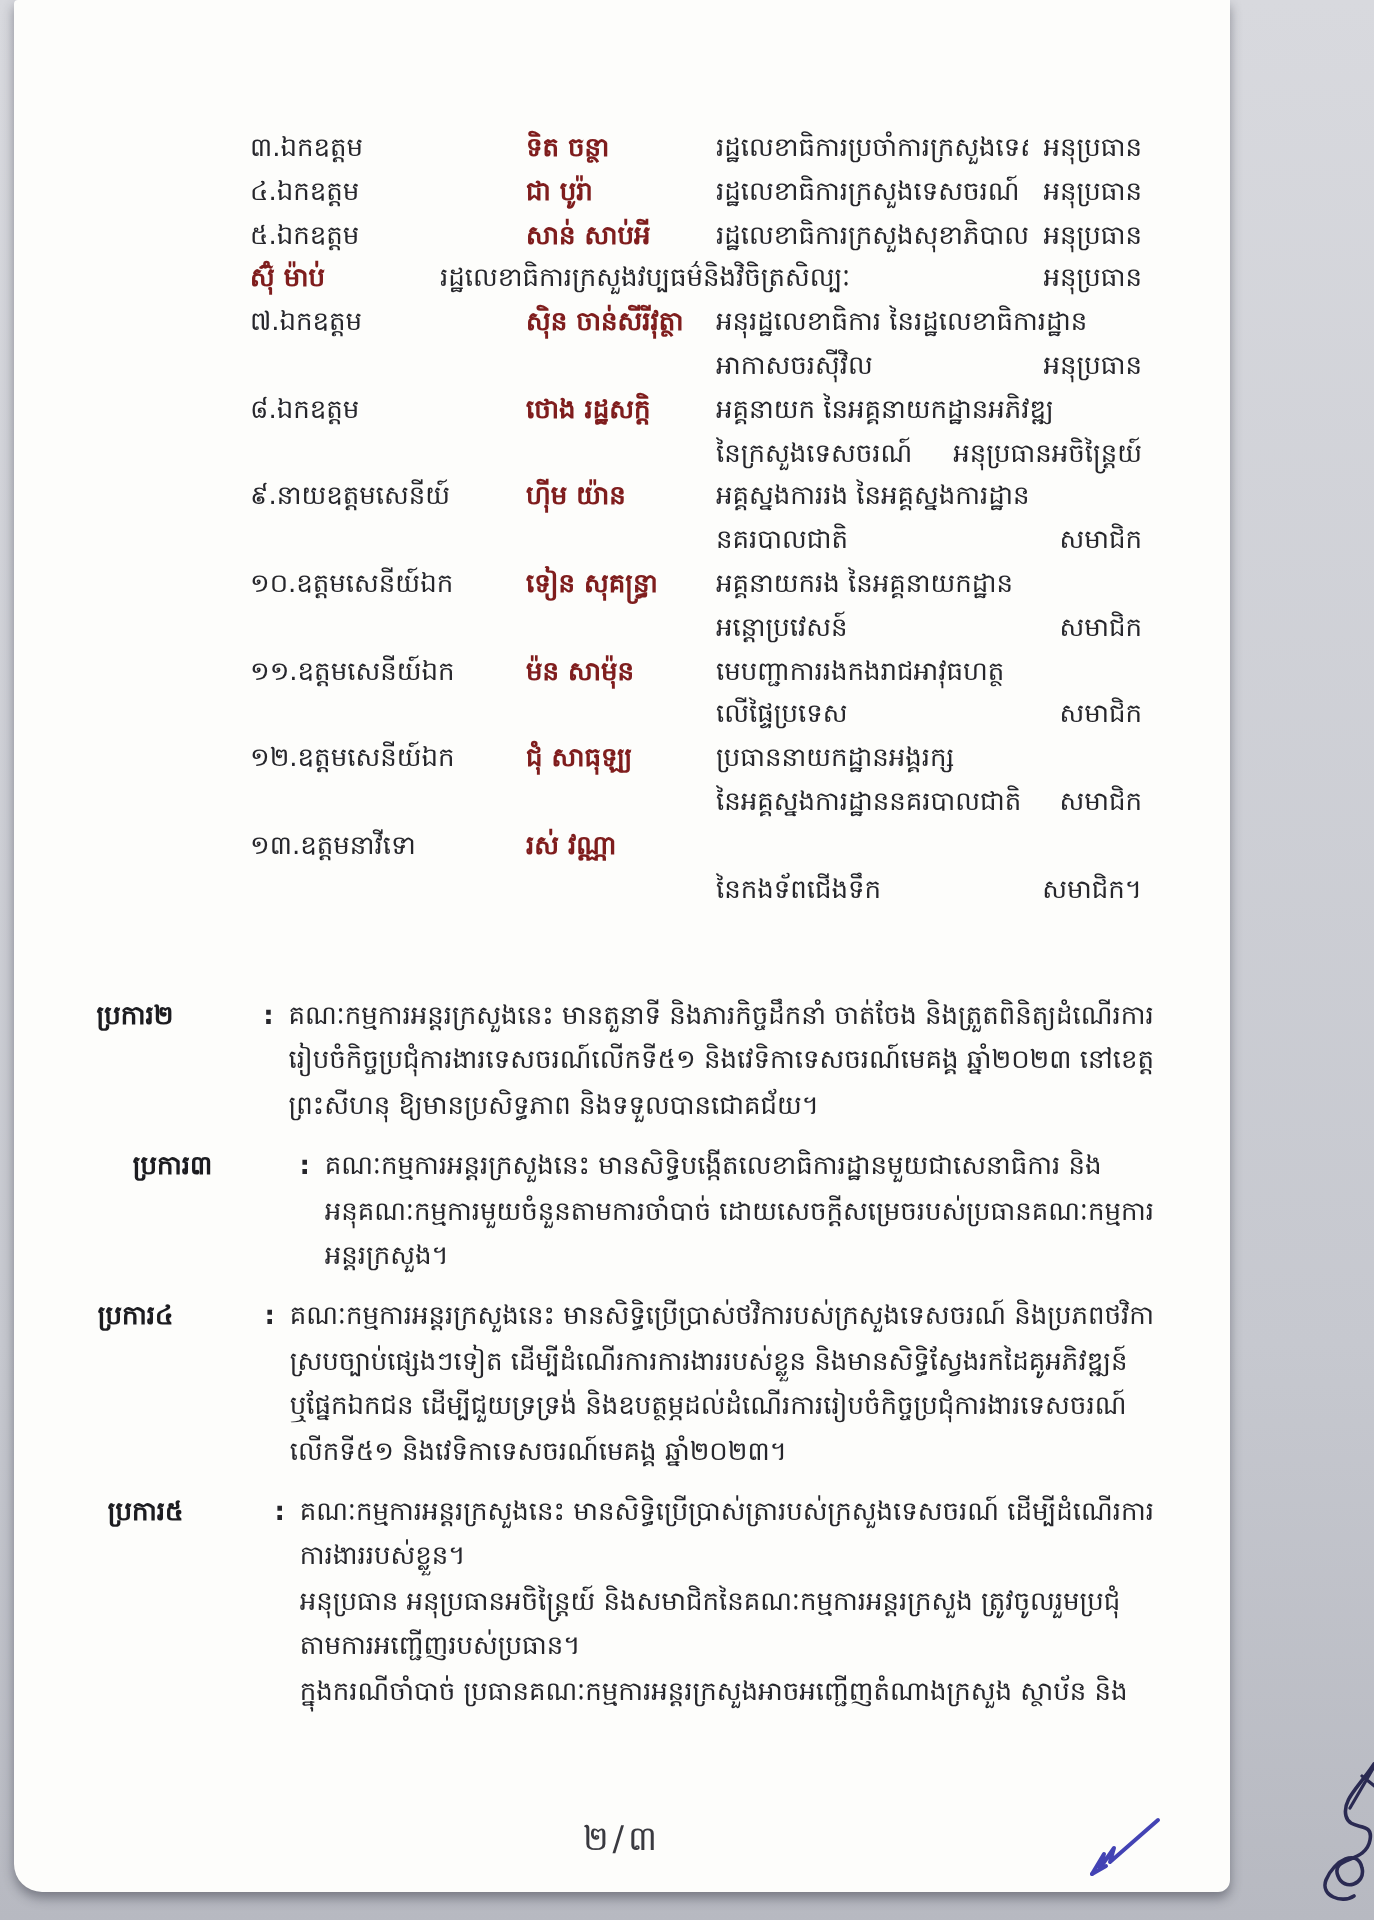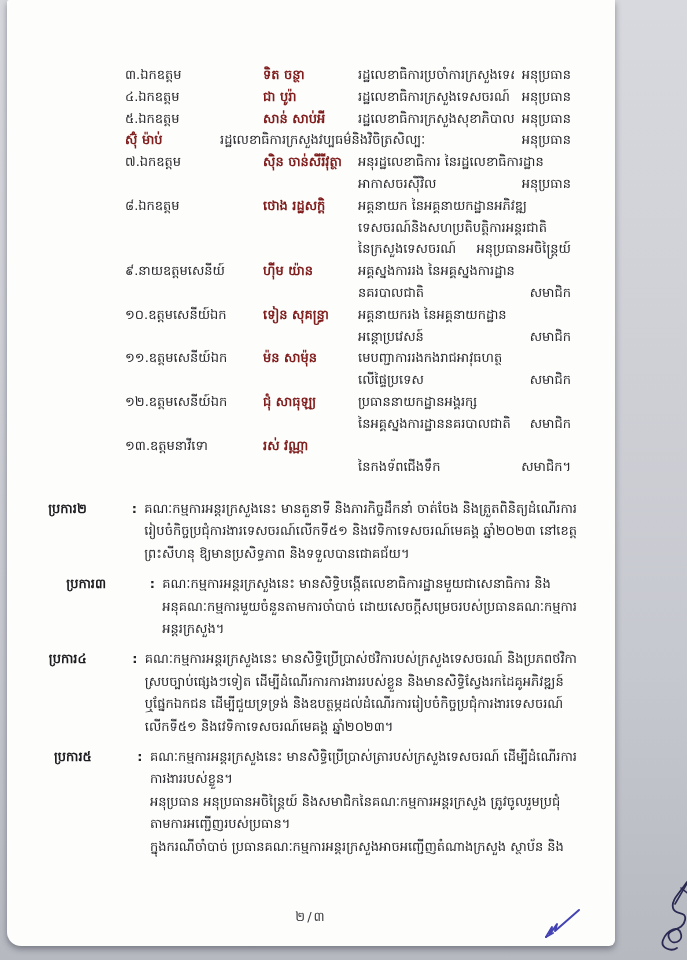--- a/index.html
+++ b/index.html
@@ -39,21 +39,21 @@
     display:flex;flex-direction:column;gap:8px;align-items:flex-end;
   }
   .article{display:flex;padding-left:58px;padding-right:38px;font-size:13px;line-height:22.4px;}
   .a-label{flex:none;width:76px;font-weight:700;color:#1c1c20;}
   .a-colon{flex:none;width:20px;text-align:center;font-weight:700;}
   .a-body{flex:1;}
   .a-line{white-space:nowrap;overflow:hidden;}
   
   .footer{
     position:absolute;left:0;top:908px;width:100%;
-    text-align:center;font-size:13px;color:#3a3a40;letter-spacing:2px;
+    text-align:center;font-size:17px;color:#3a3a40;letter-spacing:2px;
   }
   .check-mark{position:absolute;left:534px;top:905px;width:46px;height:38px;}
   .signature-mark{position:absolute;left:638px;top:878px;width:49px;height:76px;}
 </style>
 </head>
 <body>
 
 <div class="photo">
   <div class="page">
 
@@ -100,26 +100,20 @@
           <span class="r-pos">អនុប្រធាន</span>
         </div>
 
         <div class="r-row">
           <span class="r-left">៨.ឯកឧត្តម</span>
           <span class="r-name">ថោង រដ្ឋសក្តិ</span>
           <span class="r-role">អគ្គនាយក នៃអគ្គនាយកដ្ឋានអភិវឌ្ឍ</span>
           <span class="r-pos"></span>
         </div>
 
-        <div class="r-row">
-          <span class="r-left"></span>
-          <span class="r-name"></span>
-          <span class="r-role">ទេសចរណ៍និងសហប្រតិបត្តិការអន្តរជាតិ</span>
-          <span class="r-pos"></span>
-        </div>
 
         <div class="r-row">
           <span class="r-left"></span>
           <span class="r-name"></span>
           <span class="r-role">នៃក្រសួងទេសចរណ៍</span>
           <span class="r-pos">អនុប្រធានអចិន្ត្រៃយ៍</span>
         </div>
 
         <div class="r-row">
           <span class="r-left">៩.នាយឧត្តមសេនីយ៍</span>

